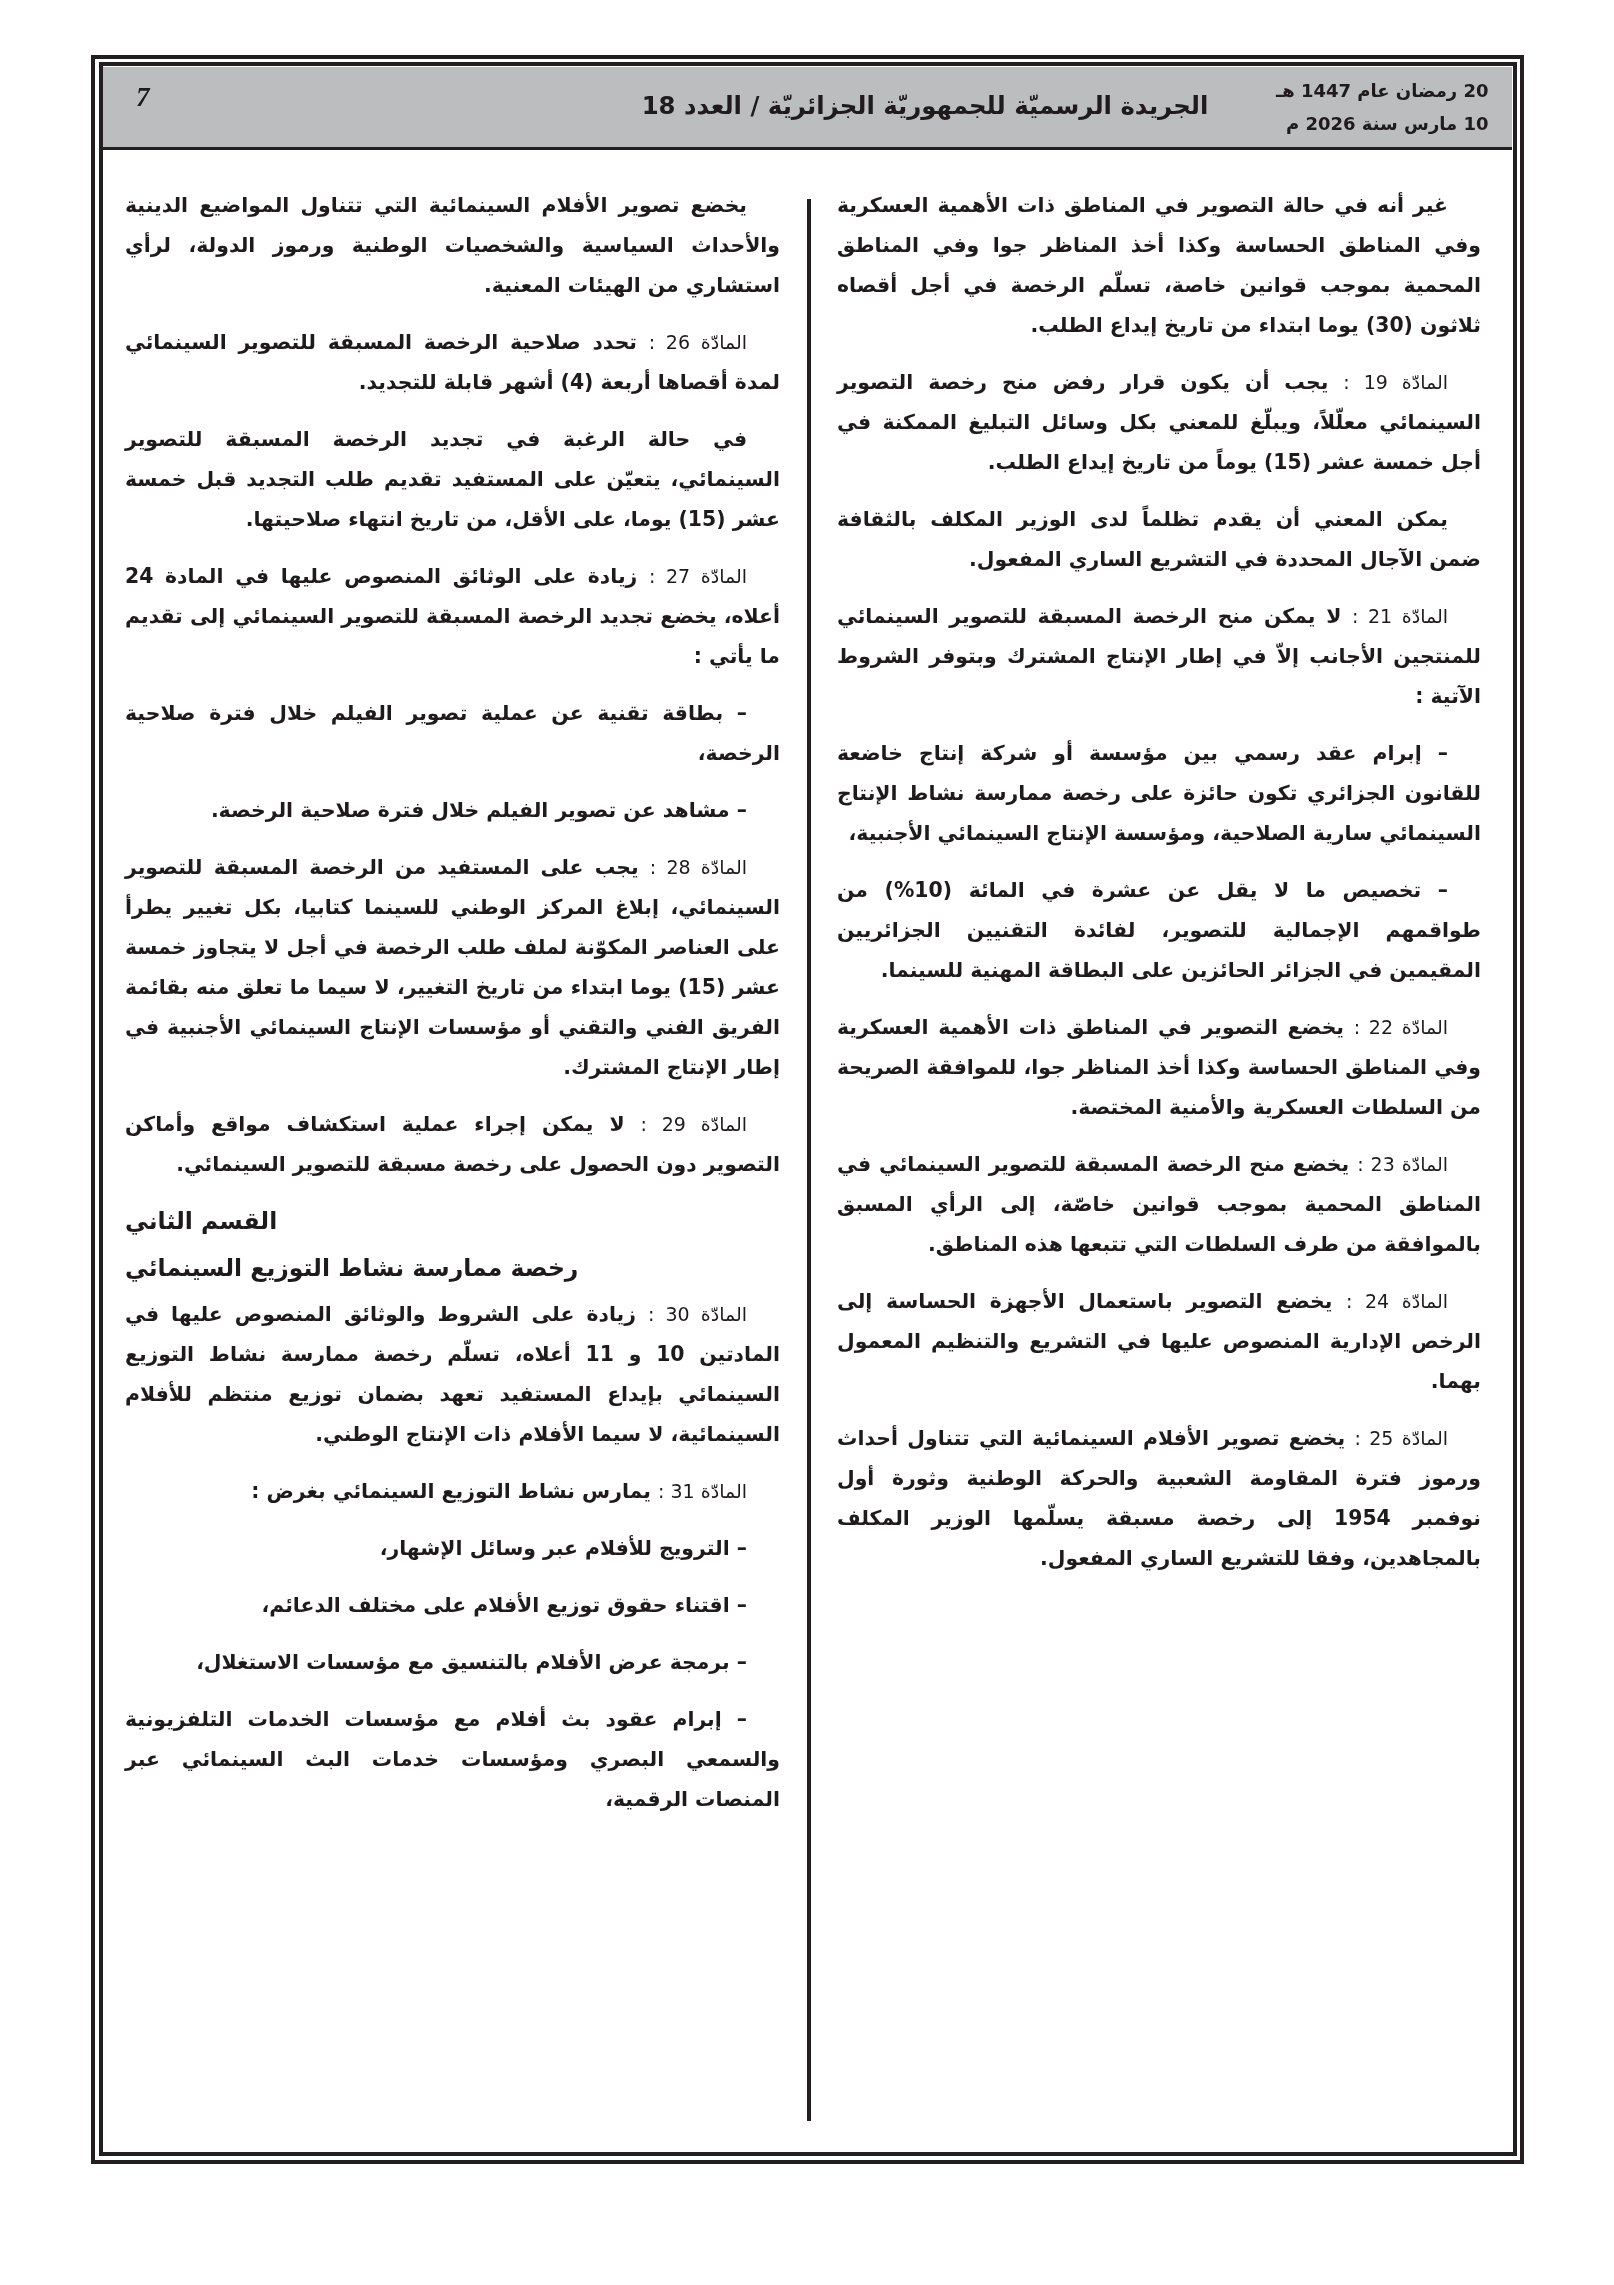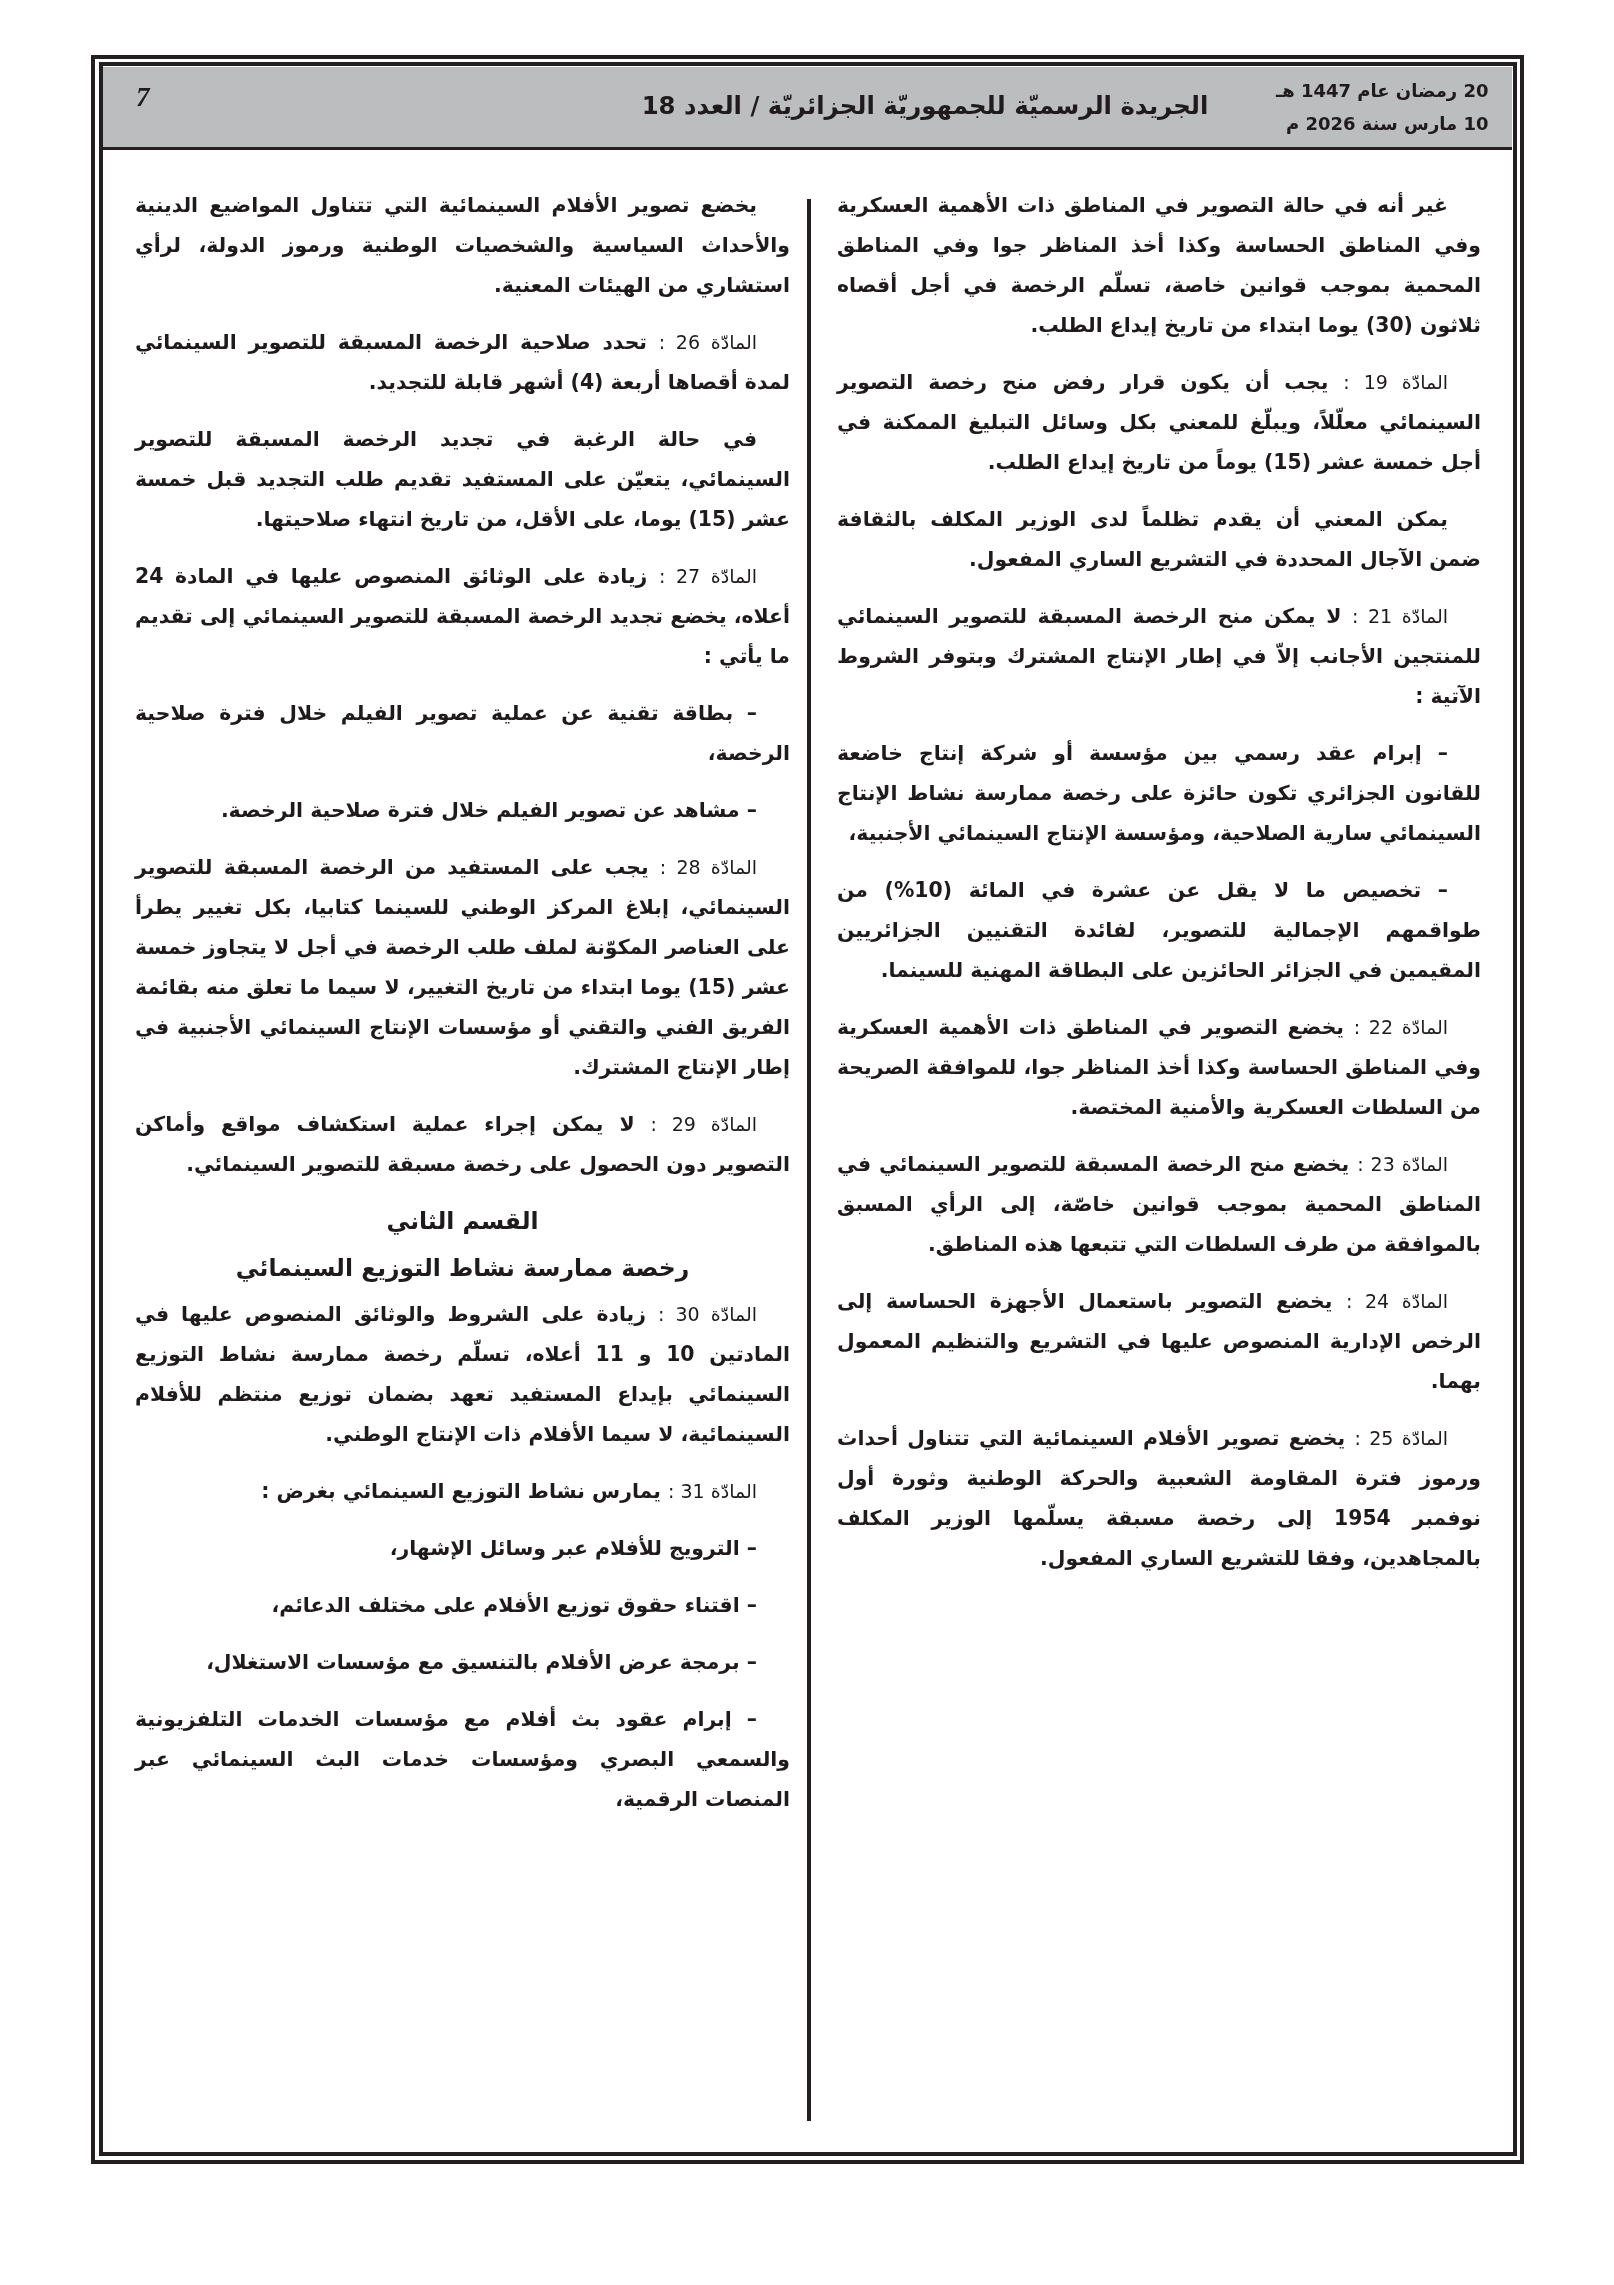--- a/index.html
+++ b/index.html
@@ -14,25 +14,25 @@
   .page-num { position:absolute; left:33px; top:14.5px; font-family:"Liberation Serif", serif;
               font-style:italic; font-weight:bold; font-size:27px; }
   .gazette-title { position:absolute; left:0; right:0; top:24px; text-align:center;
                    font-weight:bold; font-size:24.4px; direction:rtl; padding-left:235px; }
   .dates { position:absolute; right:23.5px; top:7.2px; direction:rtl; text-align:right;
            font-weight:bold; font-size:18px; line-height:33px; }
   .col-divider { position:absolute; left:807px; top:199px; width:3.6px; height:1922px; background:#231f20; }
   .column { position:absolute; top:185px; direction:rtl; text-align:justify;
             font-size:20.4px; line-height:40px; font-weight:bold; }
   .col-right { left:837px; width:644px; }
-  .col-left  { left:135px; width:655px; }
+  .col-left  { left:125px; width:655px; }
   .para { margin:0 0 17px 0; text-indent:33px; text-align-last:right; }
   .para.bullet { text-indent:33px; }
   .art-label { font-weight:400; font-size:19px; }
-  .section-heading { text-align:center; font-weight:900; font-size:23.5px; margin:7.2px 0 5.4px 0; text-indent:0; }
+  .section-heading { text-align:left; font-weight:900; font-size:23.5px; margin:7.2px 0 5.4px 0; text-indent:0; }
 </style>
 </head>
 <body>
 
 <div class="outer"></div>
 <div class="inner"></div>
 
 <div class="header">
   <div class="page-num">7</div>
   <div class="gazette-title">الجريدة الرسميّة للجمهوريّة الجزائريّة / العدد 18</div>

